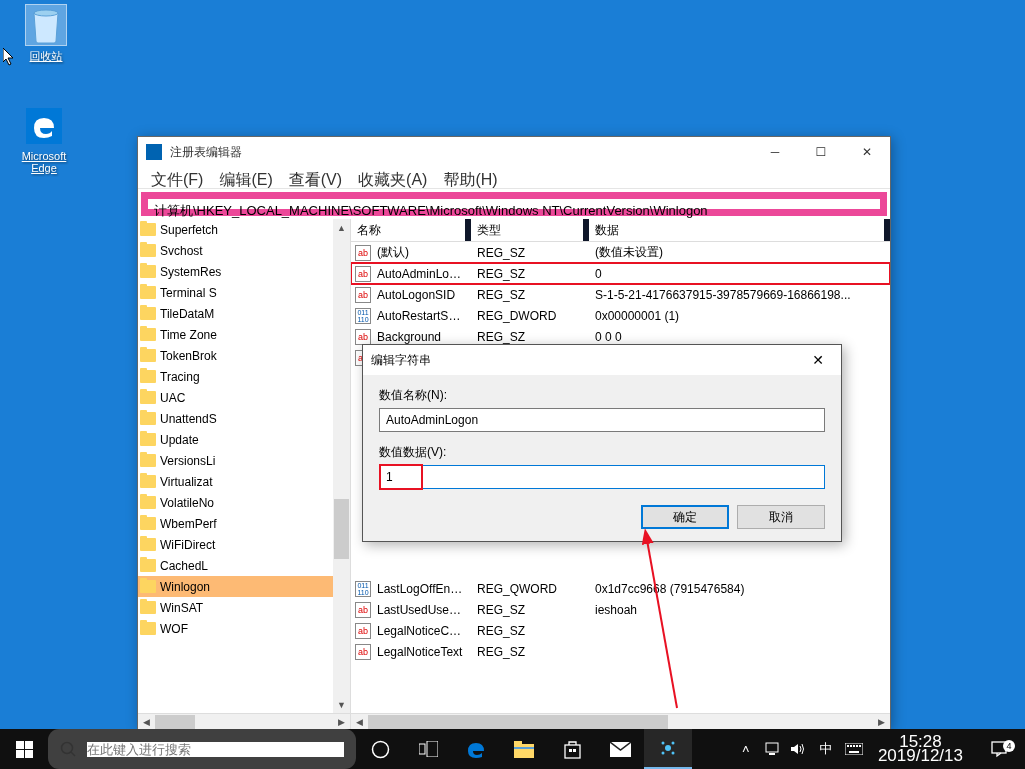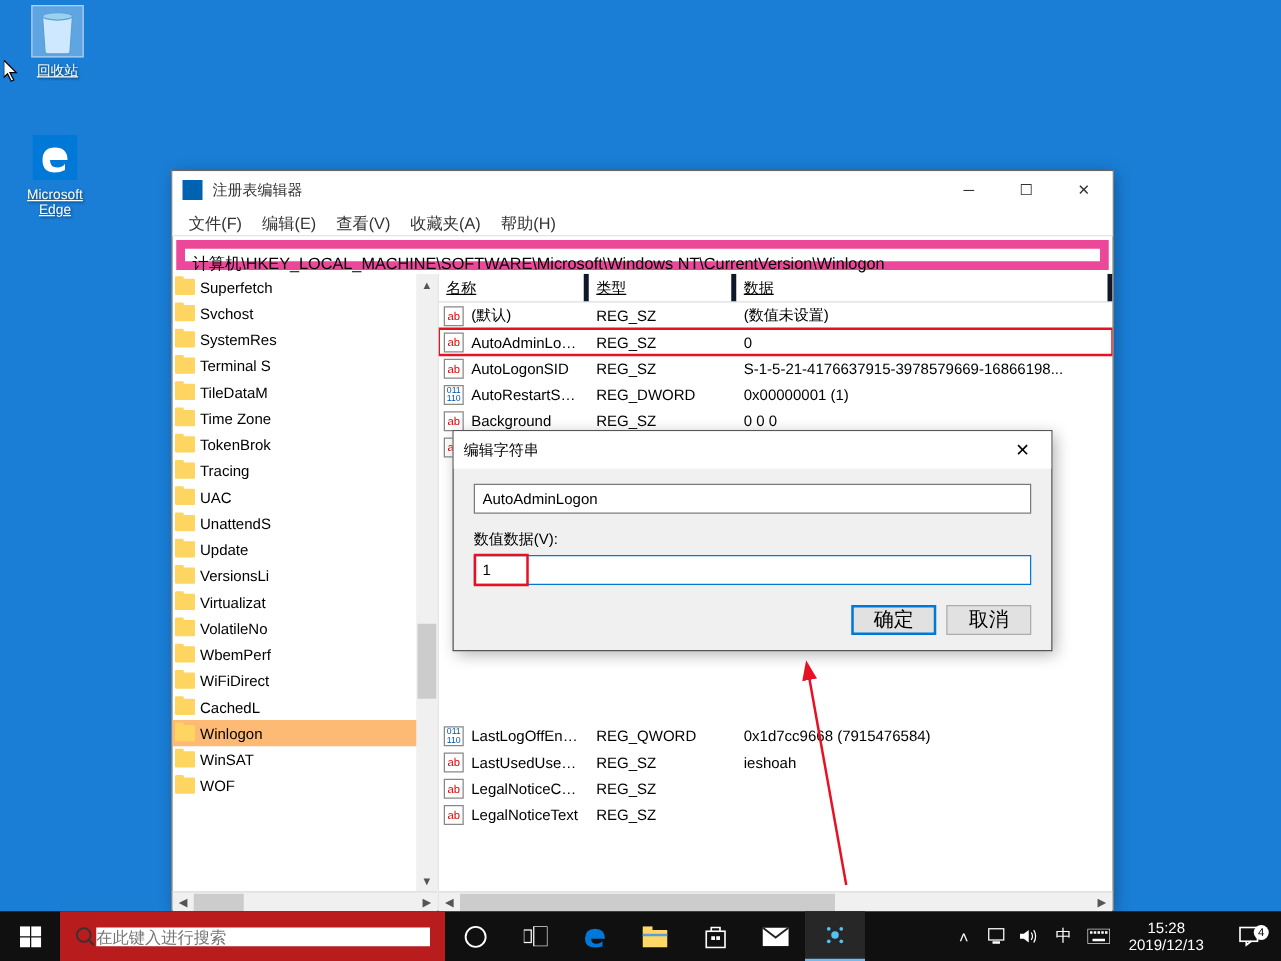--- a/index.html
+++ b/index.html
@@ -11,34 +11,34 @@
 .desktop-icon.selected .icon-img { background: rgba(255,255,255,0.3); border: 1px solid rgba(255,255,255,0.5); }
 .desktop-icon .label { text-shadow: 1px 1px 2px rgba(0,0,0,0.5); }
 .cursor-arrow { position: absolute; left: 3px; top: 48px; z-index: 10; }
 
 
 .regedit-window { position: absolute; left: 137px; top: 136px; width: 754px; height: 593px; background: white; border: 1px solid #666; box-shadow: 2px 2px 12px rgba(0,0,0,0.3); }
 .titlebar { height: 30px; background: white; display: flex; align-items: center; padding-left: 8px; }
 .titlebar-icon { width: 16px; height: 16px; background: #0063b1; margin-right: 8px; }
 .titlebar-text { flex: 1; font-size: 12px; color: #333; }
 .win-btn { width: 46px; height: 30px; display: flex; align-items: center; justify-content: center; font-size: 12px; color: #333; }
-.menubar { height: 22px; background: #fff; display: flex; padding-left: 5px; font-size: 13px; color: #333; border-bottom: 1px solid #e5e5e5; }
+.menubar { height: 22px; background: #fff; display: flex; padding-left: 5px; font-size: 16px; color: #333; border-bottom: 1px solid #e5e5e5; }
 .menu-item { padding: 3px 8px; }
 .addressbar { height: 24px; border: 7px solid #ec4899; margin: 3px; padding: 3px 6px; font-size: 13px; background: white; }
 .regedit-body { display: flex; height: calc(100% - 80px); }
 .tree-pane { width: 213px; border-right: 1px solid #ddd; overflow: hidden; position: relative; }
 .tree-content { position: absolute; right: 14px; top: 0; width: 210px; }
 .tree-item { display: flex; align-items: center; height: 21px; font-size: 12px; padding-left: 2px; white-space: nowrap; }
 .tree-item.selected { background: #fdba74; align-items: center; }
 .tree-toggle { width: 12px; text-align: center; color: #666; font-size: 10px; }
 .folder-icon { width: 16px; height: 13px; background: #fdd560; border-radius: 1px; margin-right: 4px; position: relative; }
 .folder-icon::before { content: ""; position: absolute; top: -2px; left: 0; width: 7px; height: 3px; background: #fdd560; border-radius: 1px 1px 0 0; }
 .values-pane { flex: 1; position: relative; overflow: hidden; }
 .values-header { display: flex; height: 23px; border-bottom: 1px solid #ddd; font-size: 12px; }
-.values-header > div { padding: 3px 6px; border-right: 4px solid #0f172a; text-decoration: underline; }
+.values-header > div { padding: 3px 6px; border-right: 6px solid #0f172a; }
 .col-name { width: 120px; }
 .col-type { width: 118px; }
 .col-data { flex: 1; }
 .value-row { display: flex; height: 21px; font-size: 12px; align-items: center; }
 .value-row.boxed { outline: 2px solid #e81123; outline-offset: -1px; }
 .value-row > div { padding: 2px 6px; overflow: hidden; text-overflow: ellipsis; white-space: nowrap; }
 .val-icon { width: 16px; height: 16px; margin-left: 4px; border: 1px solid #888; background: #fff; font-size: 9px; display: flex; align-items: center; justify-content: center; }
 .val-icon.ab { color: #d00; }
 .val-icon.bin { color: #05a; font-size: 7px; line-height: 7px; }
 .scrollbar-h { position: absolute; bottom: 0; left: 0; right: 0; height: 17px; background: #f0f0f0; border-top: 1px solid #ddd; display: flex; }
@@ -53,37 +53,37 @@
 .dialog-titlebar { height: 30px; background: white; display: flex; align-items: center; padding: 0 8px; gap: 36px; }
 .dialog-titlebar .title { flex: 1; font-size: 12px; }
 .dialog-close { width: 30px; height: 28px; display: flex; align-items: center; justify-content: center; font-size: 14px; }
 .dialog-body { padding: 12px 16px; }
 .dialog-label { font-size: 12px; margin-bottom: 4px; }
 .dialog-input { width: 100%; height: 24px; border: 1px solid #7a7a7a; padding: 2px 6px; font-size: 12px; background: white; margin-bottom: 12px; }
 .dialog-input.focus { border: 1px solid #0078d7; }
 .dialog-input-wrap { position: relative; }
 .red-box { position: absolute; border: 2px solid #e81123; pointer-events: none; }
 .dialog-buttons { display: flex; justify-content: flex-end; gap: 8px; padding-top: 4px; }
-.dialog-btn { width: 68px; height: 24px; font-size: 16px; background: #e1e1e1; border: 1px solid #adadad; }
+.dialog-btn { width: 88px; height: 24px; font-size: 12px; background: #e1e1e1; border: 1px solid #adadad; }
 .dialog-btn.primary { border: 2px solid #0078d7; background: #e1e1e1; }
 
 
 .arrow-line { position: absolute; pointer-events: none; z-index: 200; }
 
 
 .taskbar { position: absolute; bottom: 0; left: 0; right: 0; height: 40px; background: #101010; display: flex; align-items: center; color: white; }
 .start-btn { width: 48px; height: 40px; display: flex; align-items: center; justify-content: center; }
-.search-box { height: 40px; width: 308px; background: #b91c1c; display: flex; align-items: center; padding: 0 12px; gap: 0; }
+.search-box { height: 40px; width: 308px; background: #404040; display: flex; align-items: center; padding: 0 12px; gap: 10px; border-radius: 11px; }
 .search-box input { border: none; outline: none; font-size: 13px; color: #666; flex: 1; }
 .task-icons { display: flex; height: 40px; }
 .task-icon { width: 48px; height: 40px; display: flex; align-items: center; justify-content: center; }
 .task-icon.active { border-bottom: 2px solid #76b9ed; background: #272727; }
 .tray { margin-left: auto; display: flex; align-items: center; height: 40px; padding-right: 4px; gap: 6px; }
 .tray-icon { width: 20px; height: 40px; display: flex; align-items: center; justify-content: center; font-size: 13px; }
-.clock { text-align: center; font-size: 12px; line-height: 14px; padding: 0 8px; }
+.clock { text-align: center; font-size: 17px; line-height: 14px; padding: 0 8px; }
 .notif-icon { width: 44px; display:flex; align-items:center; justify-content:center; position: relative; }
 .notif-badge { position: absolute; right: 6px; bottom: 6px; background: #fff; color: #000; font-size: 9px; width: 12px; height: 12px; border-radius: 50%; display:flex; align-items:center; justify-content:center; }
 </style>
 </head>
 <body>
 
 <div class="desktop-icon selected" style="left:16px; top:4px;">
   <div class="icon-img">
     <svg width="36" height="40" viewBox="0 0 36 40">
         <path d="M6 8 L30 8 L28 36 Q28 38 26 38 L10 38 Q8 38 8 36 Z" fill="#cde8ff" stroke="#5aa0d8" stroke-width="1"></path>
@@ -313,20 +313,21 @@
     </div>
   </div>
 </div>
 
 <div class="edit-dialog">
   <div class="dialog-titlebar">
     <div class="title">编辑字符串</div>
     <div class="dialog-close">✕</div>
   </div>
   <div class="dialog-body">
+    <div class="dialog-label">数值名称(N):</div>
     <input class="dialog-input" readonly="" value="AutoAdminLogon" style="">
     <div class="dialog-label">数值数据(V):</div>
     <div class="dialog-input-wrap">
       <input class="dialog-input focus" value="1" style="">
       <div class="red-box" style="left:0;top:-1px;width:44px;height:26px;"></div>
     </div>
     <div class="dialog-buttons">
       <button class="dialog-btn primary">确定</button>
       <button class="dialog-btn">取消</button>
     </div>

